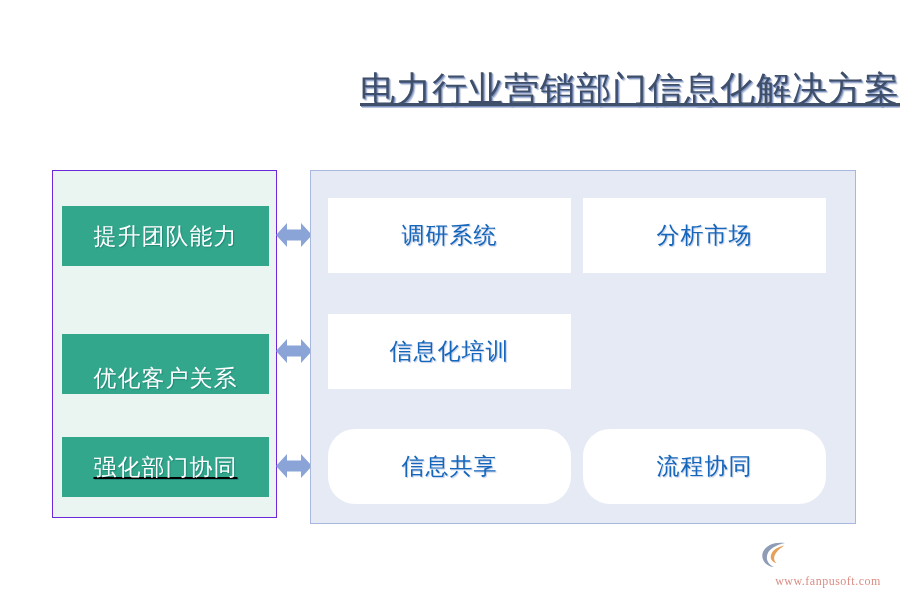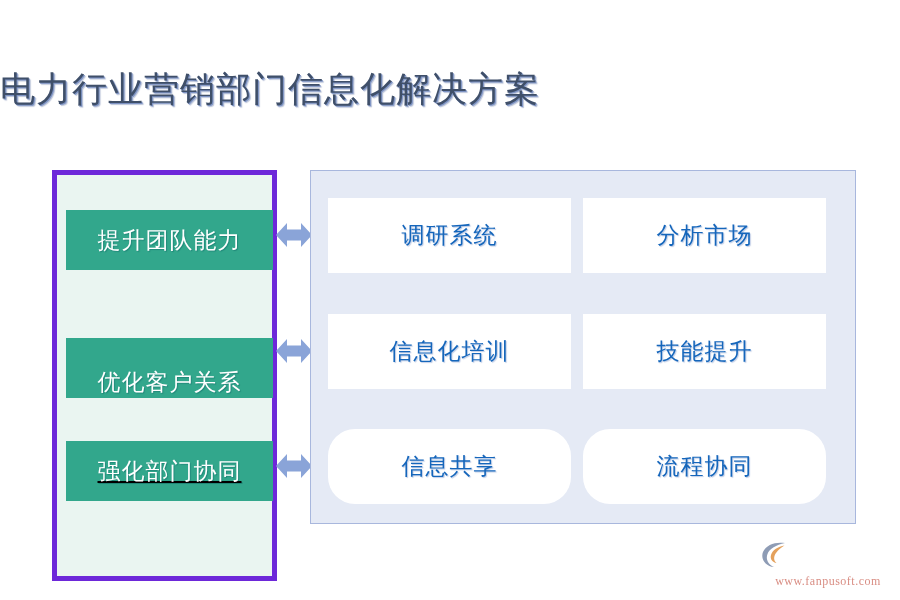--- a/index.html
+++ b/index.html
@@ -20,39 +20,40 @@
     width: 900px;
     height: 600px;
   }
 
   
   .page-title {
     position: absolute;
     left: 0;
     top: 68px;
     width: 900px;
-    text-align: left;
+    text-align: right;
     font-size: 35px;
     line-height: 44px;
     letter-spacing: 1px;
     color: #3f4f69;
     font-family: "Liberation Serif", "DejaVu Serif", serif;
     text-shadow: 1px 1px 0 #7d93c4, 2px 2px 1px rgba(30,60,130,0.30);
     white-space: nowrap;
+    text-decoration: underline;
   }
 
   
   .goals-panel {
     position: absolute;
     left: 52px;
     top: 170px;
     width: 225px;
-    height: 411px;
+    height: 348px;
     background: #eaf5f1;
-    border: 5px solid #6d28d9;
+    border: 1px solid #6d28d9;
     box-sizing: border-box;
   }
   .goal-box {
     position: absolute;
     left: 9px;
     width: 207px;
     height: 60px;
     background: #32a78c;
     display: flex;
     align-items: center;
@@ -194,23 +195,20 @@
 
   <div class="solutions-panel">
     <div class="sol-box r0 c0">
       <span class="sol-label">调研系统</span>
     </div>
     <div class="sol-box r0 c1">
       <span class="sol-label">分析市场</span>
     </div>
     <div class="sol-box r1 c0">
       <span class="sol-label">信息化培训</span>
-    </div>
-    <div class="sol-box r1 c1">
-      <span class="sol-label">技能提升</span>
     </div>
     <div class="sol-box r2 c0">
       <span class="sol-label">信息共享</span>
     </div>
     <div class="sol-box r2 c1">
       <span class="sol-label">流程协同</span>
     </div>
   </div>
 
   <div class="brand-logo">

